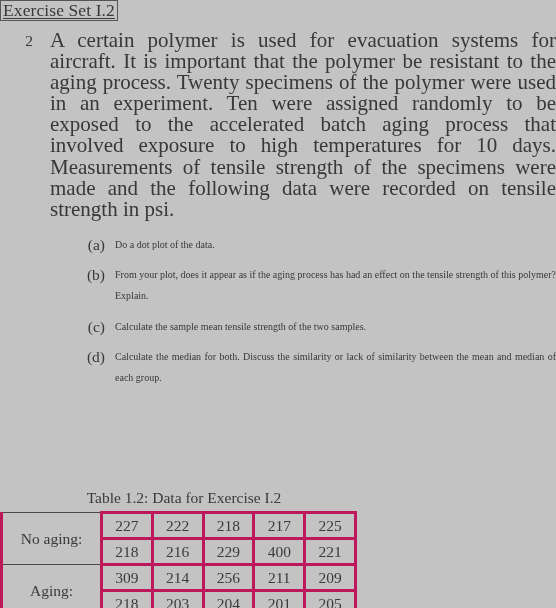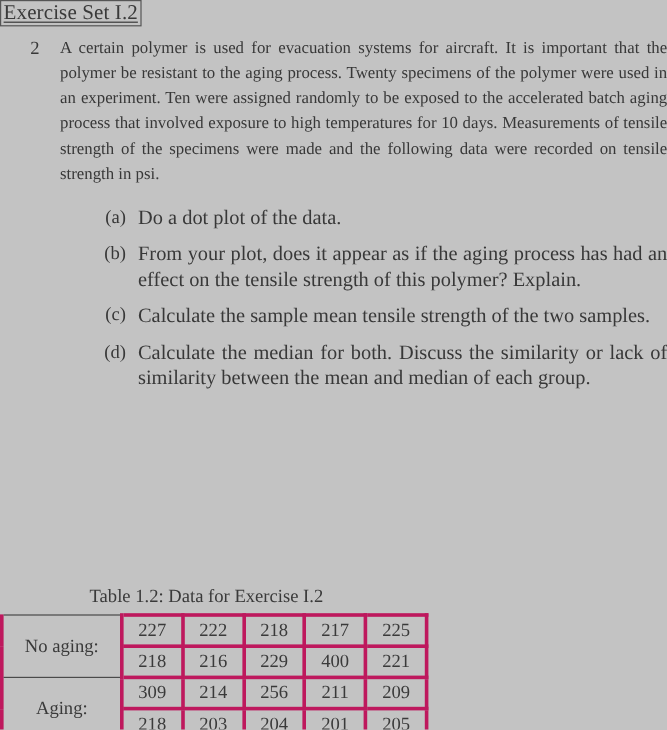--- a/index.html
+++ b/index.html
@@ -67,21 +67,21 @@
     padding-right: 0px;
     font-size: 15.5px;
     line-height: 21.1px;
   }
   .problem-body {
     flex: 1 1 auto;
     padding-left: 17px;
     box-sizing: border-box;
   }
   .para {
-    font-size: 14px;
+    font-size: 21px;
     line-height: 21.1px;
     text-align: justify;
     text-align-last: left;
     margin: 0;
     hyphens: manual;
   }
 
   
   .subitems {
     margin-top: 14px;
@@ -98,42 +98,42 @@
   .subitem-label {
     flex: 0 0 33px;
     width: 33px;
     text-align: right;
     font-size: 15.5px;
     line-height: 21.3px;
   }
   .subitem-text {
     flex: 1 1 auto;
     padding-left: 10px;
-    font-size: 17px;
+    font-size: 10px;
     line-height: 21.3px;
     text-align: justify;
     text-align-last: left;
     box-sizing: border-box;
     font-family: Liberation Serif, serif;
   }
 
   
   .table-block {
     position: absolute;
     left: 0px;
     top: 488px;
     width: 556px;
   }
   .table-caption {
     text-align: center;
     font-size: 15.5px;
     line-height: 20px;
     width: 336px;
     margin: 0 auto 0 0;
-    padding-left: 4px;
+    padding-left: 16px;
     color: #3a3a3a;
   }
   .caption-centerer {
     width: 336px;
     text-align: center;
   }
   table.data {
     border-collapse: collapse;
     margin-top: 3px;
     table-layout: fixed;

